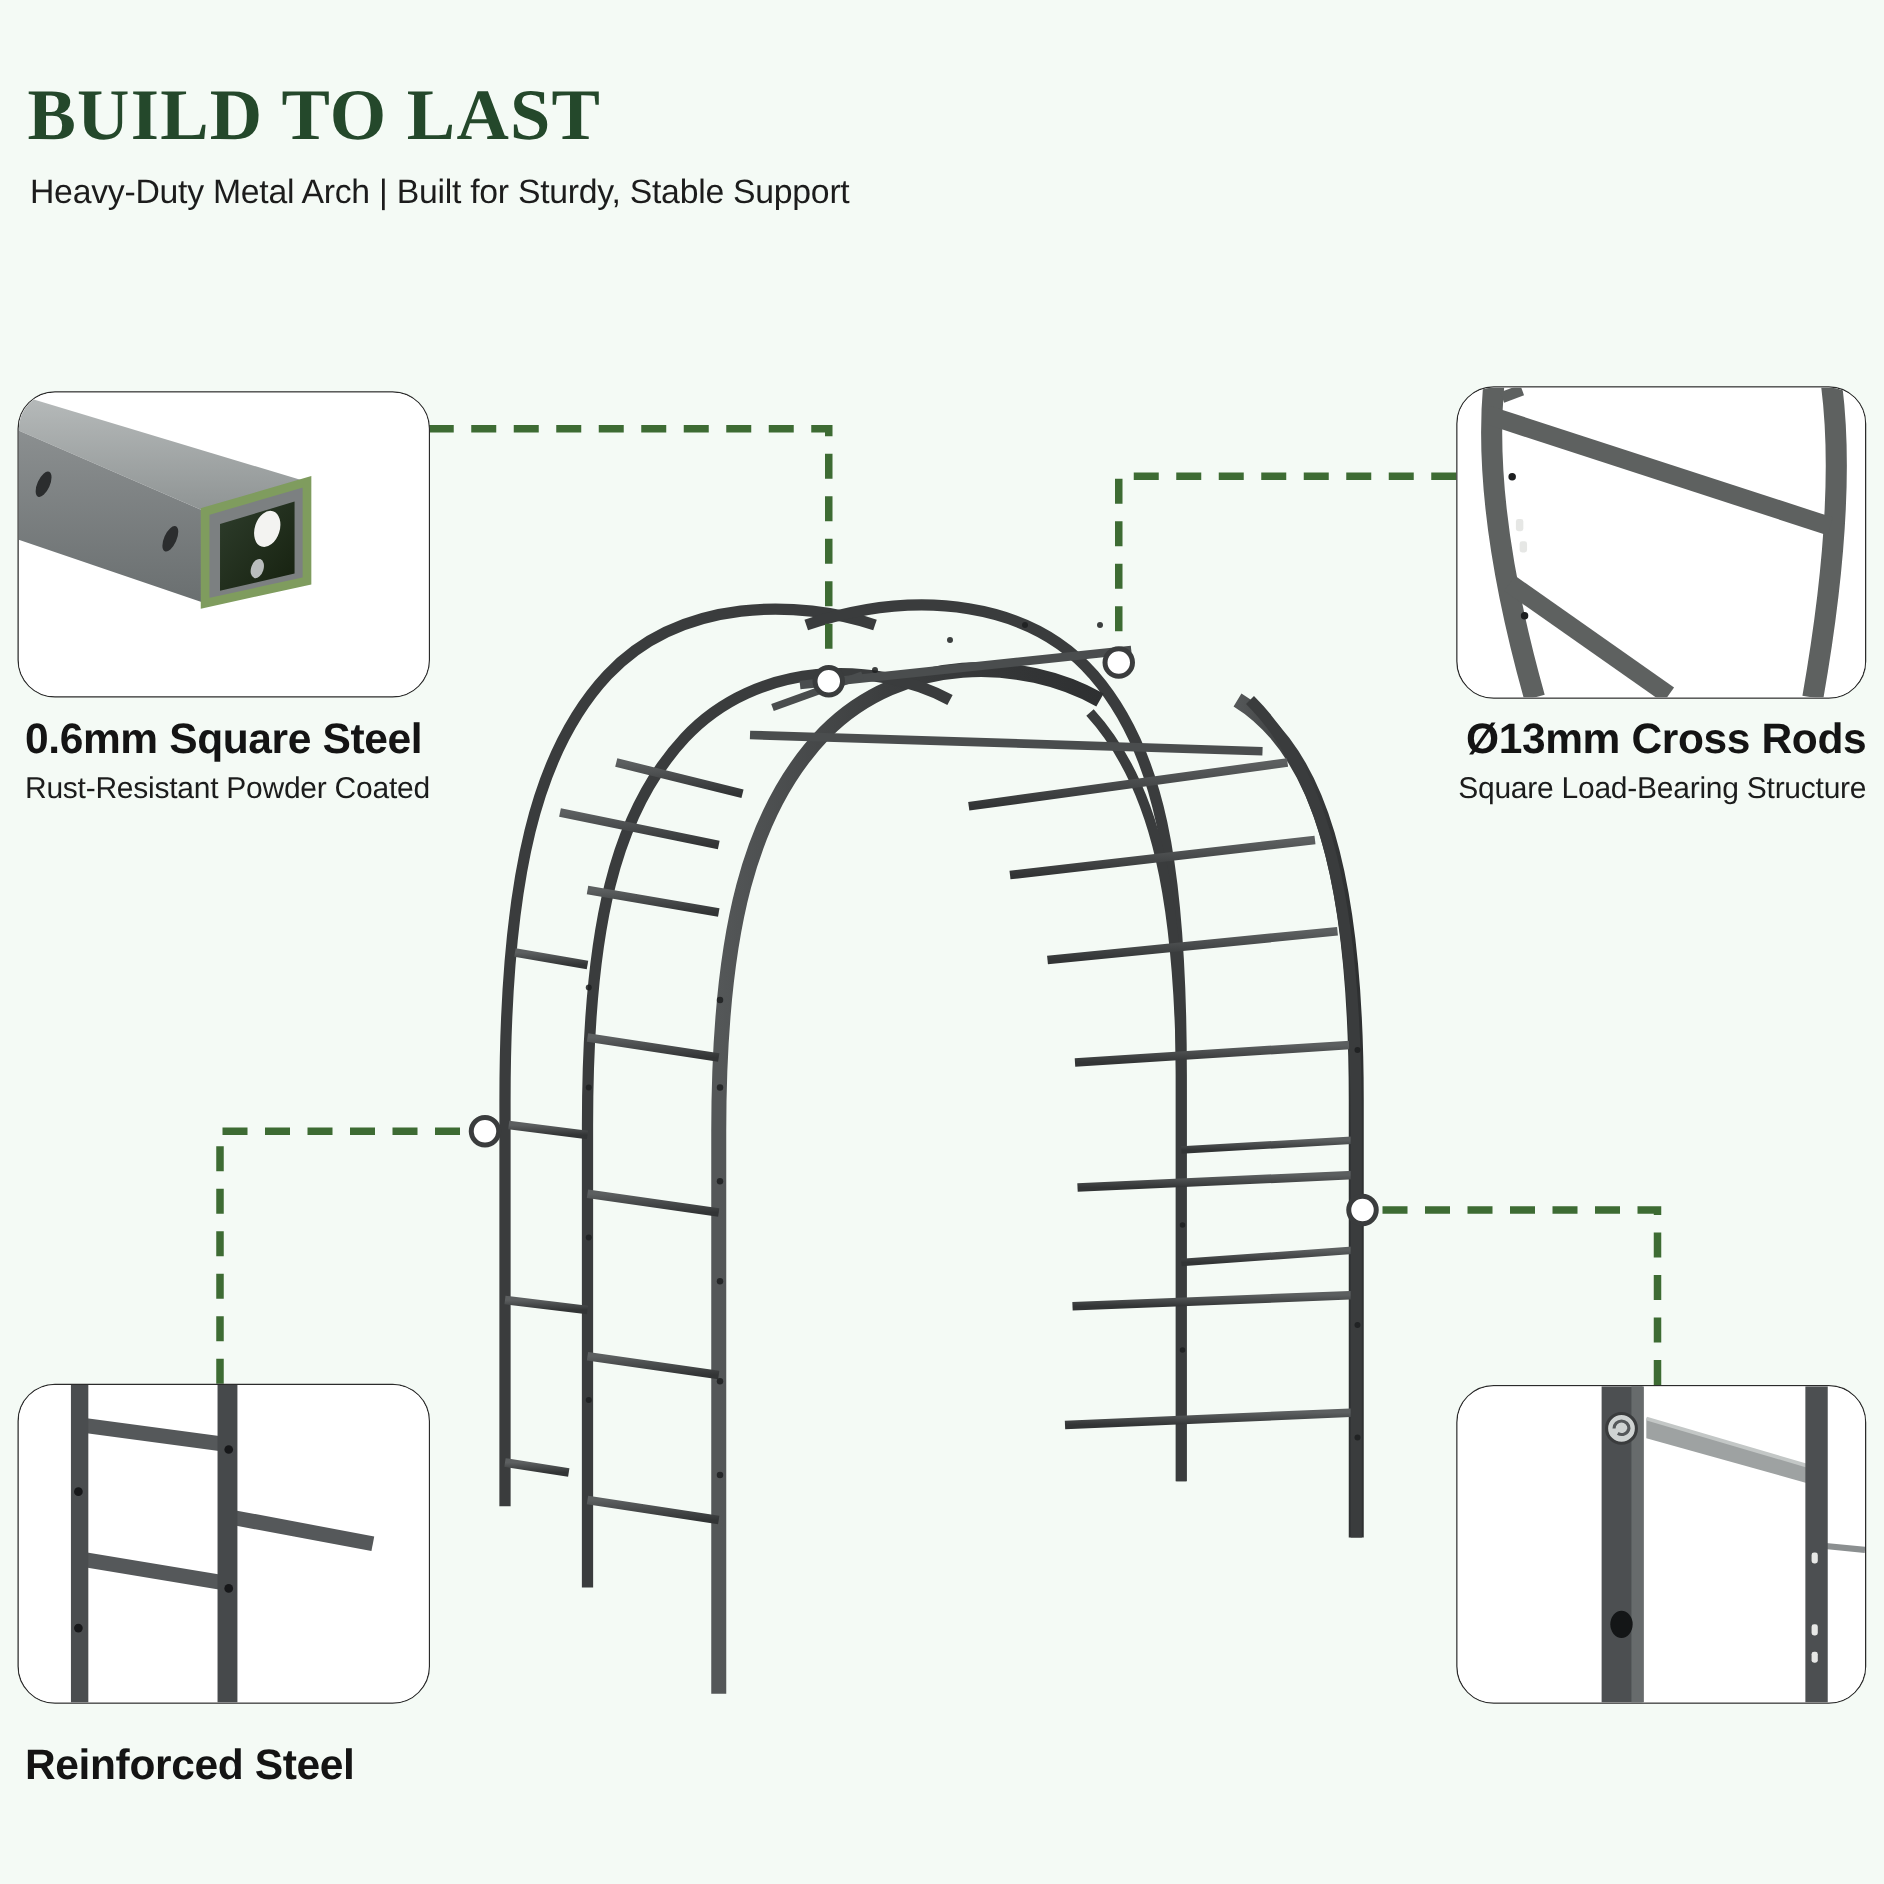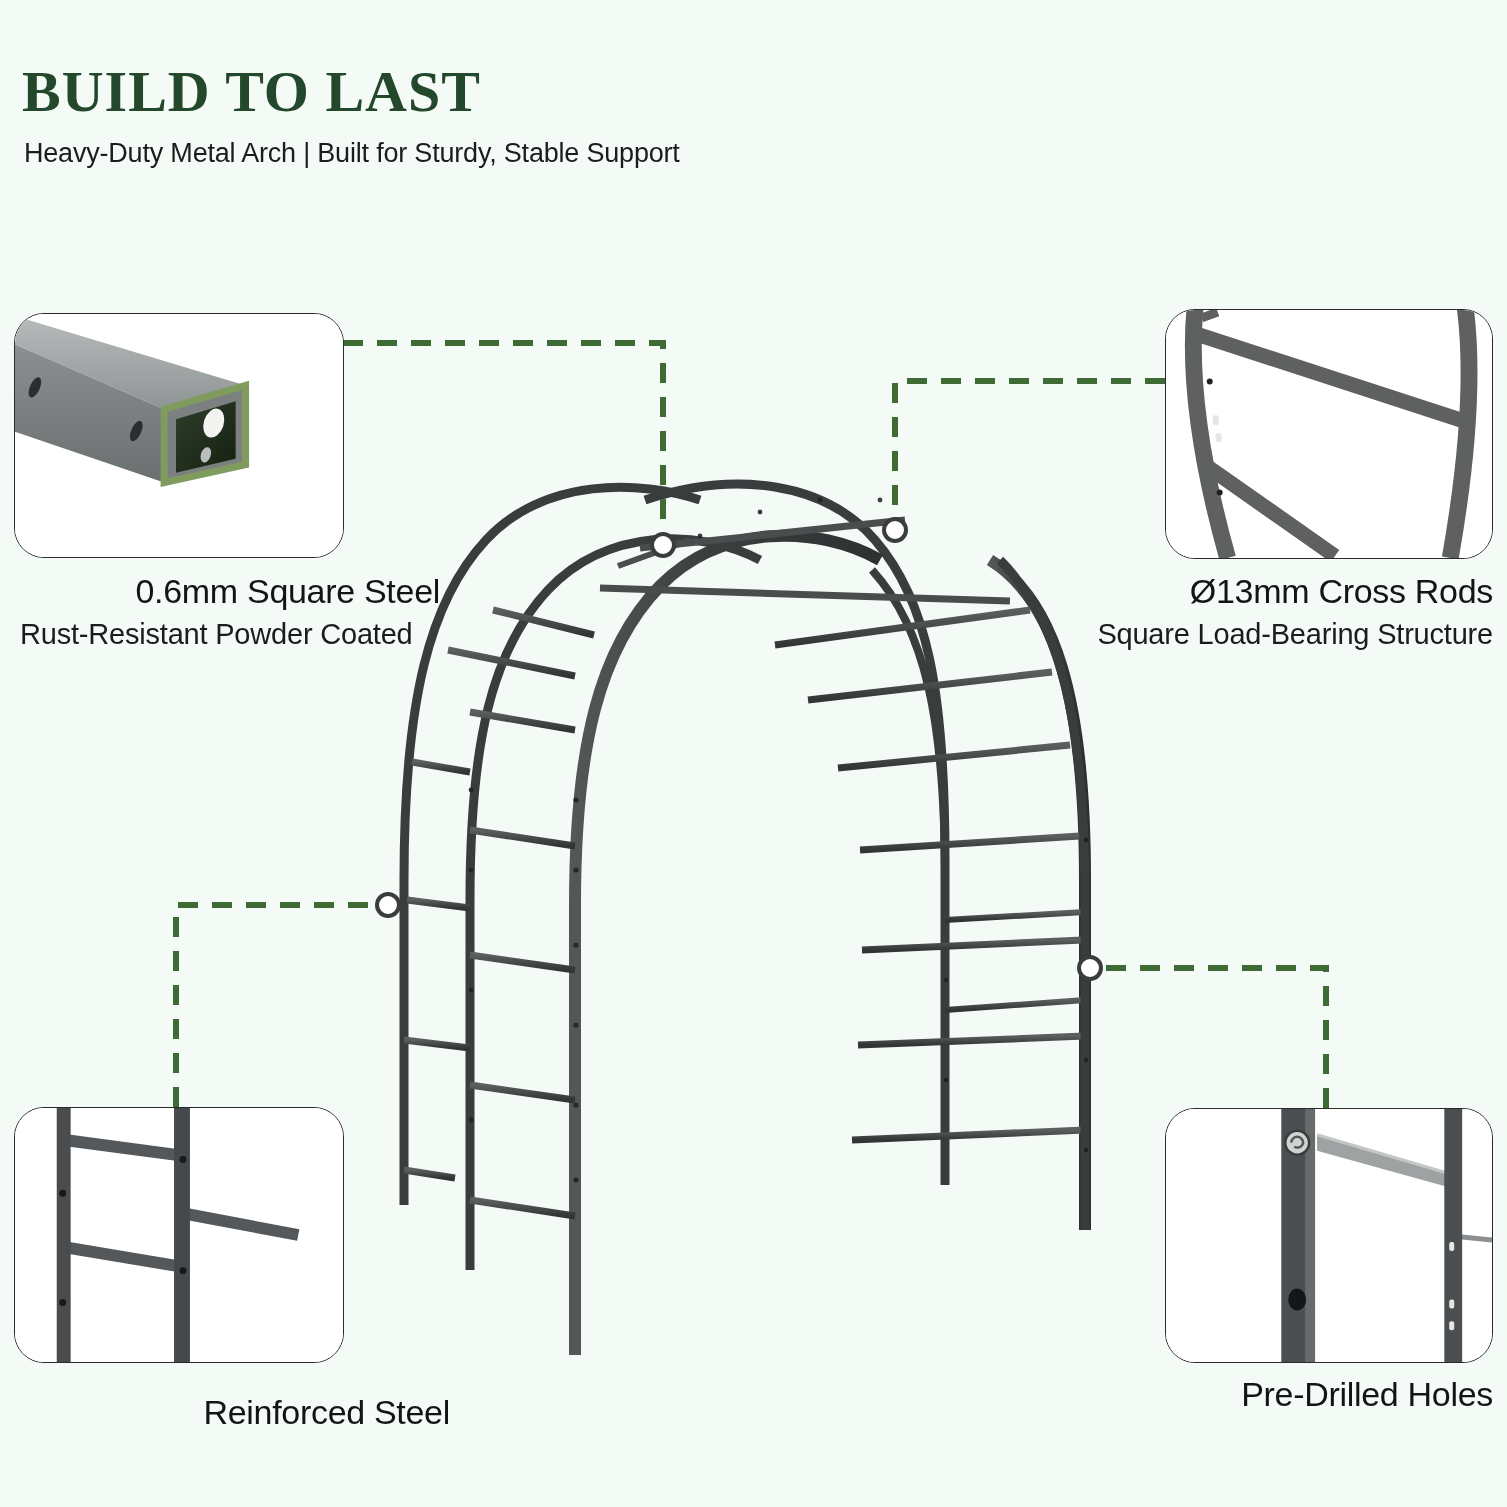--- a/index.html
+++ b/index.html
@@ -32,25 +32,25 @@
     border:1.6px solid #2b2b2b;
     border-radius:30px;
     overflow:hidden;
     box-sizing:border-box;
   }
   .box svg{display:block;width:100%;height:100%;}
 
   
   .cap{position:absolute;}
   .cap .t1{
-    font-size:34px; font-weight:400; color:#141414;
-    letter-spacing:-0.3px; white-space:nowrap; line-height:1.12;text-align:right;
+    font-size:34px; font-weight:700; color:#141414;
+    letter-spacing:-0.3px; white-space:nowrap; line-height:1.12;
   }
   .cap .t2{
-    font-size:29px; font-weight:400; color:#1c1c1c;
+    font-size:24px; font-weight:400; color:#1c1c1c;
     letter-spacing:-0.2px; white-space:nowrap; line-height:1.2;
     margin-top:7px;
   }
   .cap.right{text-align:right;}
 
   
   #links{position:absolute;left:0;top:0;width:1507px;height:1507px;pointer-events:none;}
   #arch{position:absolute;left:0;top:0;width:1507px;height:1507px;}
 </style>
 </head>
@@ -281,16 +281,15 @@
       <ellipse cx="132" cy="192" rx="9" ry="11" fill="#141617"></ellipse>
 
       <g fill="#e7e8e6">
         <rect x="285" y="134" width="5" height="9" rx="2"></rect>
         <rect x="285" y="192" width="5" height="9" rx="2"></rect>
         <rect x="285" y="214" width="5" height="9" rx="2"></rect>
       </g>
     </svg>
   </div>
   <div class="cap right" style="left:1013px;top:1375px;width:480px;">
-    <div class="t1">Pre-Drilled Holes</div>
   </div>
 
 </div>
 
 </body></html>

